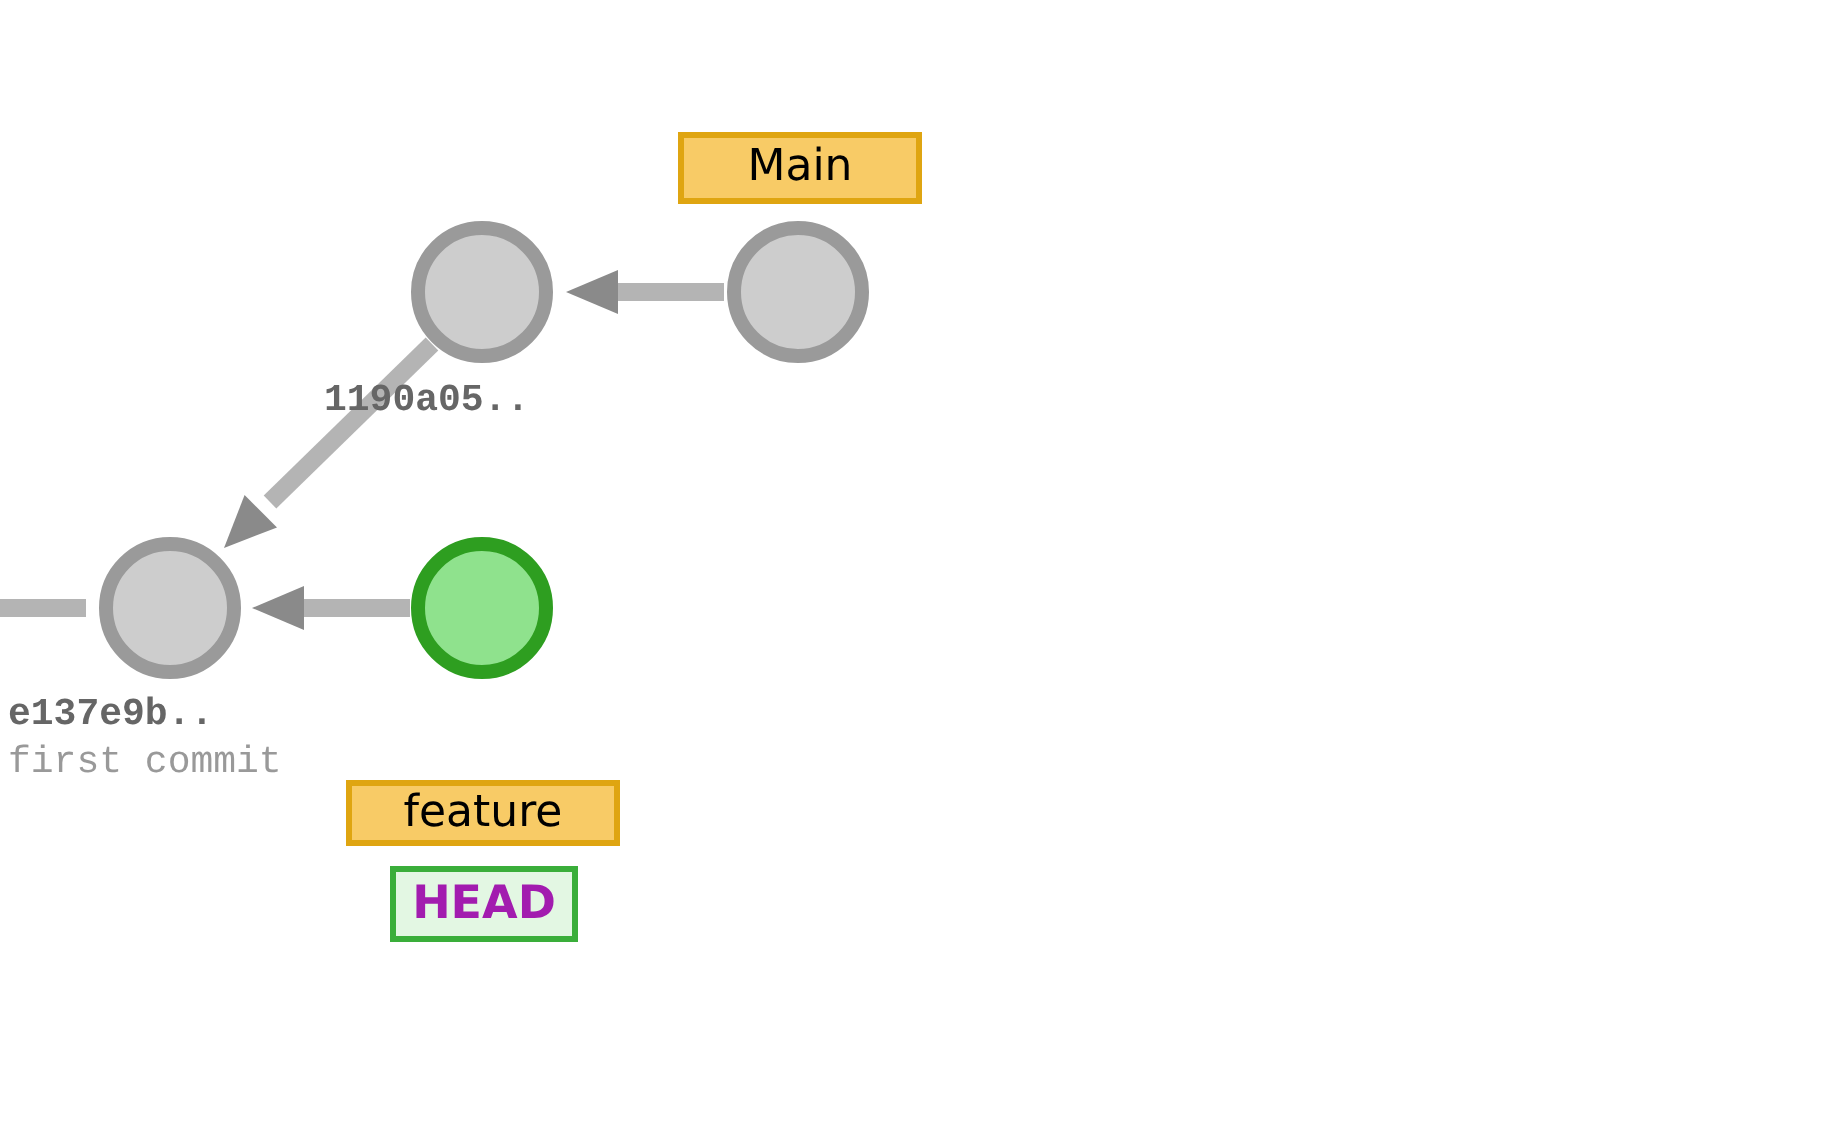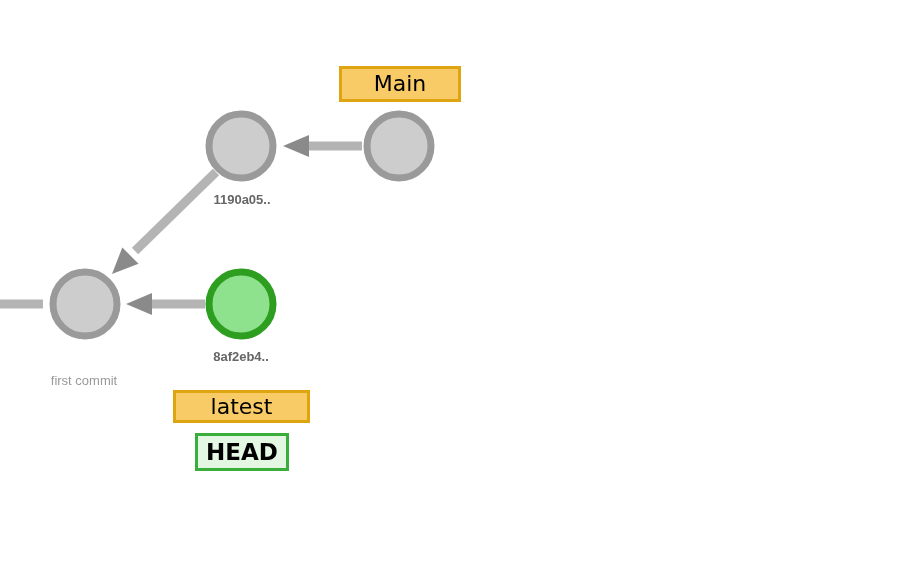--- a/index.html
+++ b/index.html
@@ -33,31 +33,31 @@
     line-height: 1;
   }
   .head-label {
     position: absolute;
     box-sizing: border-box;
     display: flex;
     align-items: center;
     justify-content: center;
     background: #e3f7e3;
     border: 3px solid #3aae3a;
-    color: #000000;
+    color: #a21caf;
     font-size: 23px;
     font-weight: bold;
     line-height: 1;
   }
   .hash-text, .msg-text {
     position: absolute;
     width: 160px;
-    text-align: center;
-    font-family: Liberation Sans, sans-serif;
-    font-size: 13px;
+    text-align: left;
+    font-family: Liberation Mono, monospace;
+    font-size: 19px;
     line-height: 20px;
     white-space: nowrap;
   }
   .hash-text {
     color: #666666;
     font-weight: bold;
   }
   .msg-text {
     color: #999999;
     font-weight: normal;
@@ -87,25 +87,25 @@
     <circle cx="241" cy="304" r="32" fill="#8fe28d" stroke="#2e9e20" stroke-width="7"></circle>
   </svg>
 
   <div class="branch-label" style="left:339px; top:66px; width:122px; height:36px;">
     <span>Main</span>
   </div>
 
   <div class="hash-text" style="left:162px; top:190px;">1190a05..</div>
 
 
+  <div class="hash-text" style="left:4px; top:347px;">e137e9b..</div>
   <div class="msg-text" style="left:4px; top:371px;">first commit</div>
 
-  <div class="hash-text" style="left:161px; top:347px;">8af2eb4..</div>
 
   <div class="branch-label" style="left:173px; top:390px; width:137px; height:33px;">
-    <span>latest</span>
+    <span>feature</span>
   </div>
 
   <div class="head-label" style="left:195px; top:433px; width:94px; height:38px;">
     <span>HEAD</span>
   </div>
 
 </div>
 
 </body></html>

